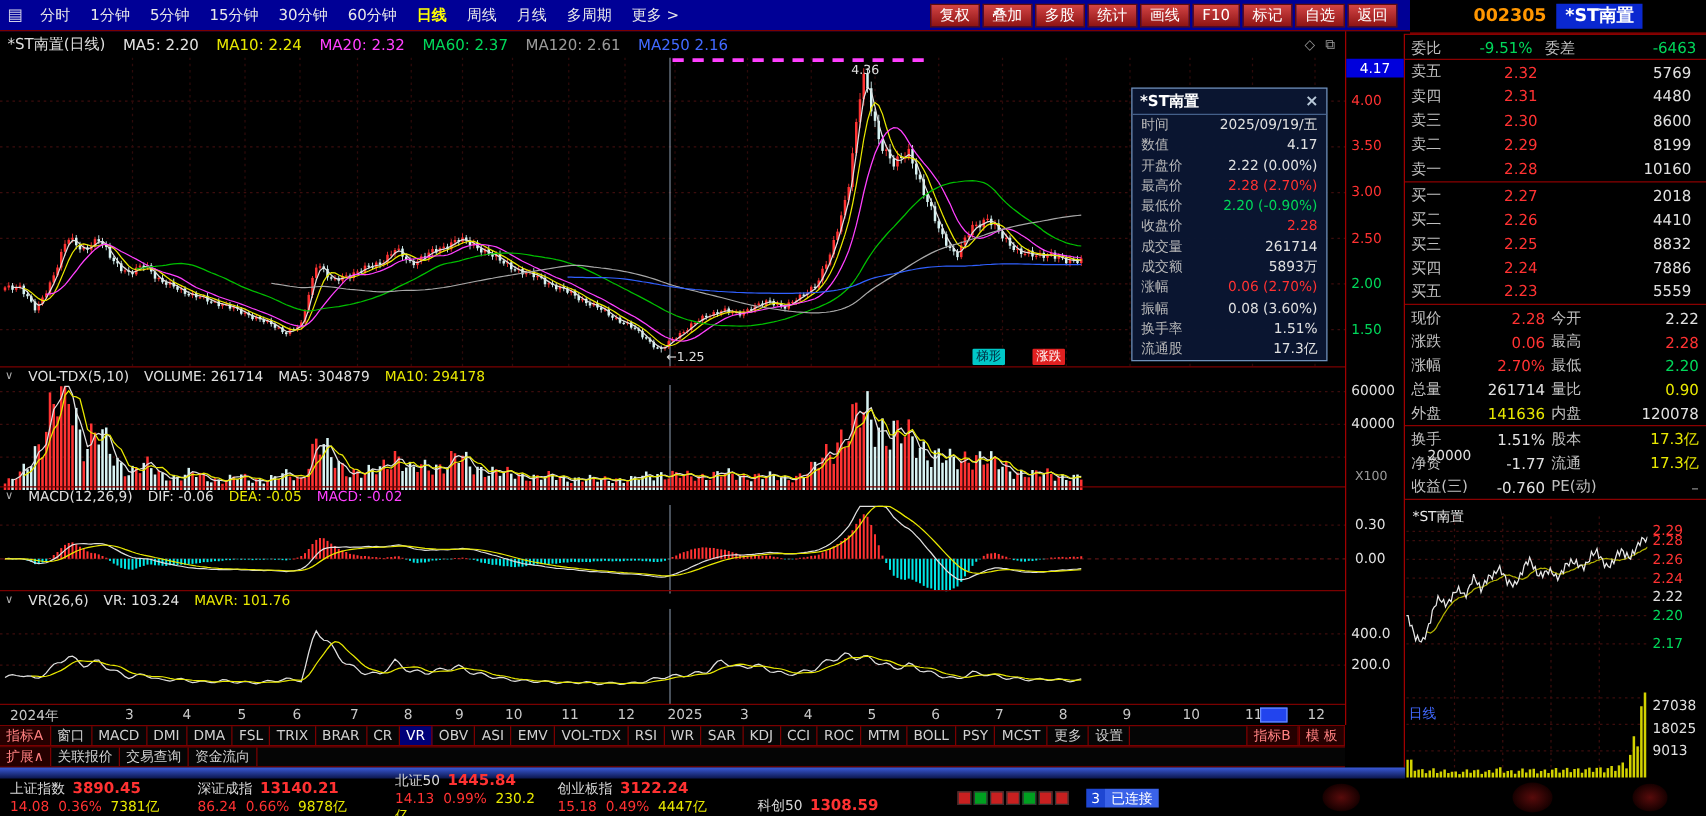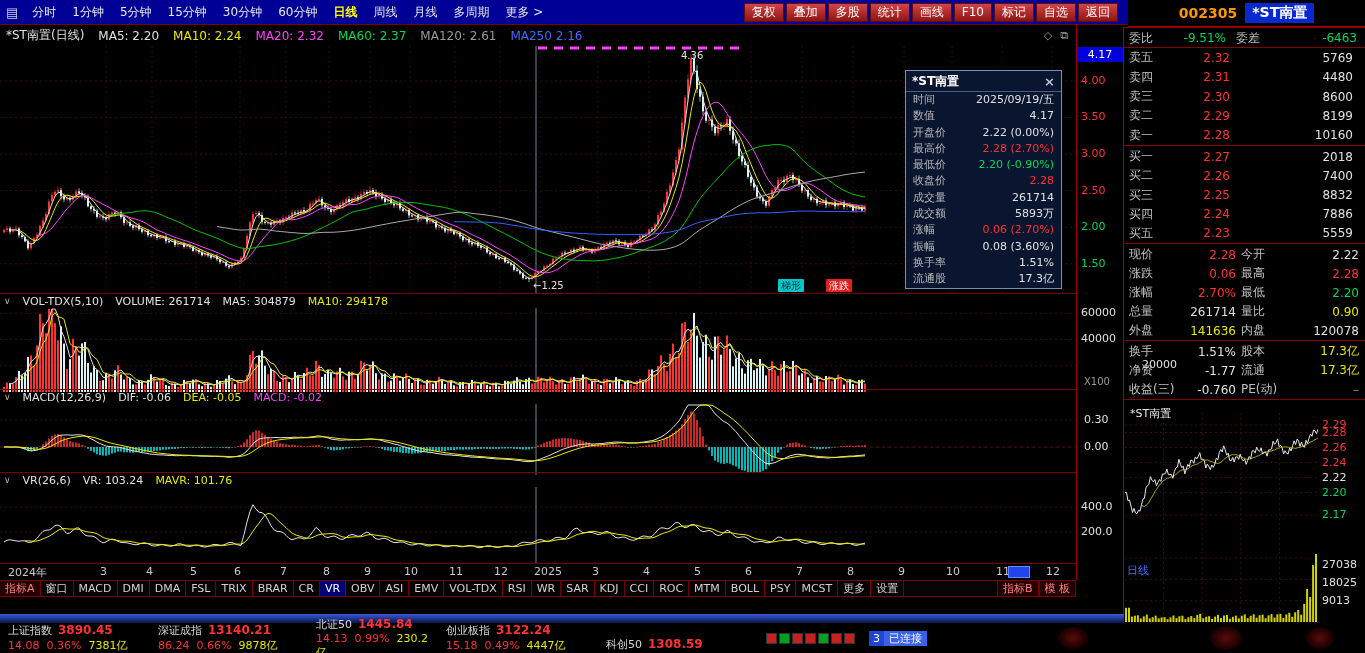--- a/index.html
+++ b/index.html
@@ -1165,20 +1165,26 @@
       <div class="tab">BOLL</div>
       <div class="tab">PSY</div>
       <div class="tab">MCST</div>
       <div class="tab">更多</div>
       <div class="tab">设置</div>
       <div class="tab-right">
         <div class="tab head">指标B</div>
         <div class="tab head">模 板</div>
       </div>
     </div>
+  <div class="tabrow" id="tabrow2" style="top:597px">
+      <div class="tab head">扩展∧</div>
+      <div class="tab">关联报价</div>
+      <div class="tab">交易查询</div>
+      <div class="tab">资金流向</div>
+    </div>
   <div class="blue-strip"></div>
 
   <div class="statusbar" id="statusbar">
       <div class="idx" style="width: 150px;">
         <div class="l1"><span class="nm">上证指数</span><span class="vl">3890.45</span></div>
         <div class="l2"><span class="c-red">14.08</span><span class="c-red">0.36%</span><span class="c-yellow">7381亿</span></div>
       </div>
       <div class="idx" style="width: 158px;">
         <div class="l1"><span class="nm">深证成指</span><span class="vl">13140.21</span></div>
         <div class="l2"><span class="c-red">86.24</span><span class="c-red">0.66%</span><span class="c-yellow">9878亿</span></div>
@@ -1248,21 +1254,21 @@
     </div>
   <div class="qcol" id="bids" style="top:147px;height:96px">
       <div class="lvl">
         <span class="lb">买一</span>
         <span class="pr c-red">2.27</span>
         <span class="vv">2018</span>
       </div>
       <div class="lvl">
         <span class="lb">买二</span>
         <span class="pr c-red">2.26</span>
-        <span class="vv">7400</span>
+        <span class="vv">4410</span>
       </div>
       <div class="lvl">
         <span class="lb">买三</span>
         <span class="pr c-red">2.25</span>
         <span class="vv">8832</span>
       </div>
       <div class="lvl">
         <span class="lb">买四</span>
         <span class="pr c-red">2.24</span>
         <span class="vv">7886</span>

